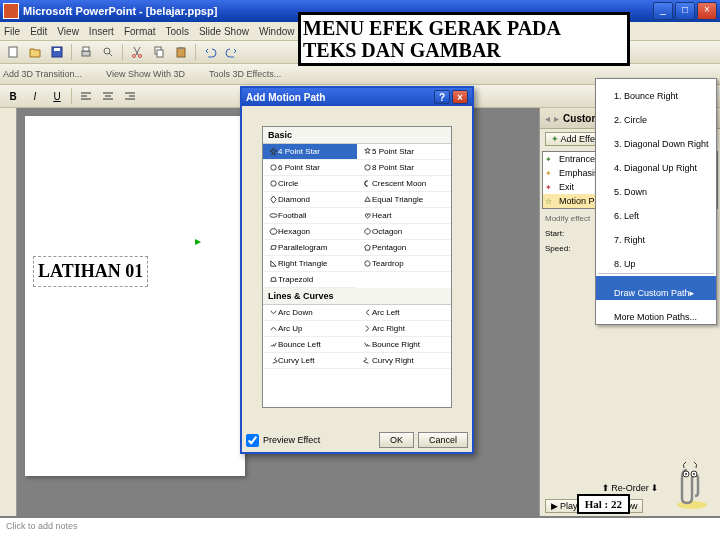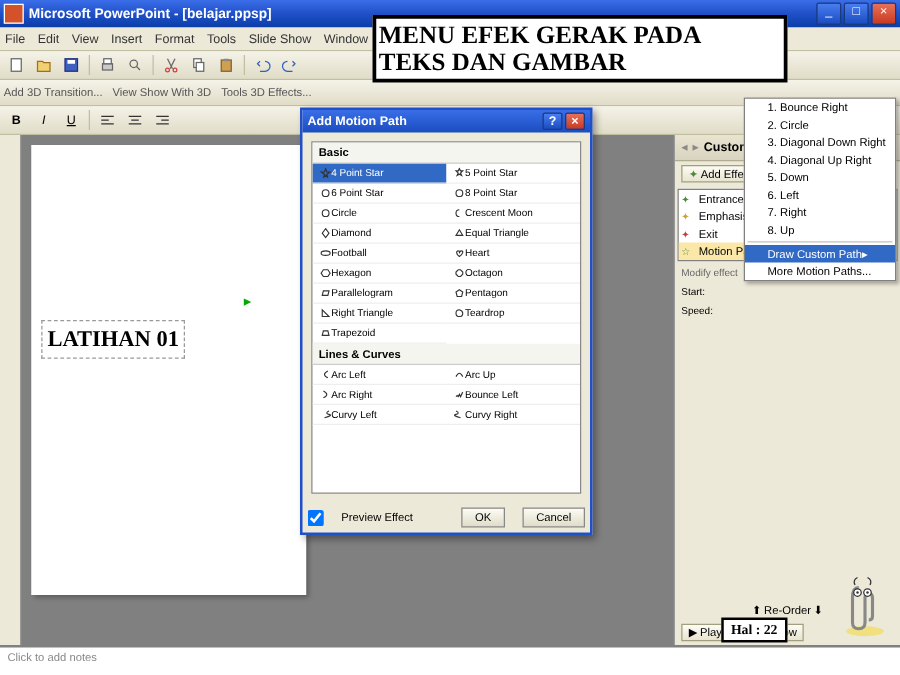--- a/index.html
+++ b/index.html
@@ -8,49 +8,49 @@
 .titlebar .icon{width:14px;height:14px;background:#d4522a;margin-right:4px;border:1px solid #fff}
 .titlebar .title{flex:1;font-weight:bold;font-size:11px}
 .win-btn{width:18px;height:16px;margin-left:2px;background:linear-gradient(#4a7df0,#1a4dc0);border:1px solid #1a3a80;border-radius:2px;color:#fff;text-align:center;line-height:14px;font-size:10px}
 .win-btn.close{background:linear-gradient(#e8705a,#c83a20)}
 .menubar{height:18px;background:#ece9d8;border-bottom:1px solid #c0c0a0;display:flex;align-items:center;padding:0 4px;font-size:10px}
 .menubar span{margin-right:10px;color:#333}
 .toolbar{height:22px;background:linear-gradient(#f5f3e8,#e0dcc8);border-bottom:1px solid #c0c0a0;display:flex;align-items:center;padding:0 3px;gap:2px}
 .tbtn{width:18px;height:18px;border:1px solid transparent;display:flex;align-items:center;justify-content:center}
 .tbtn svg{width:14px;height:14px}
 .tsep{width:1px;height:16px;background:#c0c0a0;margin:0 2px}
-.toolbar2{height:20px;background:linear-gradient(#f5f3e8,#e0dcc8);border-bottom:1px solid #c0c0a0;display:flex;align-items:center;padding:0 3px;font-size:9px;color:#555;gap:8px}
+.toolbar2{height:20px;background:linear-gradient(#f5f3e8,#e0dcc8);border-bottom:1px solid #c0c0a0;display:flex;align-items:center;padding:0 3px;font-size:9px;color:#555;gap:24px}
 .main{display:flex;height:408px;background:#808080}
 .thumbs{width:16px;background:#ece9d8;border-right:1px solid #999}
 .slide-area{flex:1;background:#808080;display:flex;align-items:flex-start;justify-content:flex-start;padding:8px;position:relative}
 .slide{width:200px;height:340px;background:#fff;box-shadow:2px 2px 4px rgba(0,0,0,0.3);padding:10px;position:relative}
 .slide-text{font-family:"Times New Roman",serif;font-size:18px;font-weight:bold;border:1px dashed #999;padding:4px;position:absolute;top:140px;left:8px}
 .green-dot{position:absolute;top:118px;left:170px;color:#0a0;font-size:12px}
 .task-pane{width:180px;background:#ece9d8;border-left:1px solid #999;display:flex;flex-direction:column}
 .tp-header{height:20px;background:linear-gradient(#e8e4d0,#d8d4c0);border-bottom:1px solid #b0ac90;display:flex;align-items:center;padding:0 5px;font-size:10px}
 .tp-header .nav{margin-right:4px;color:#888}
 .tp-row{padding:3px 5px;display:flex;align-items:center;gap:3px;font-size:9px}
 .tp-btn{border:1px solid #a0a080;background:linear-gradient(#fdfcf5,#e8e4d0);padding:1px 5px;display:flex;align-items:center;gap:2px;font-size:9px}
 .effect-menu{background:#fff;border:1px solid #808080;margin:2px;font-size:9px}
 .effect-menu .item{padding:2px 5px 2px 16px;display:flex;align-items:center;position:relative}
 .effect-menu .item.hl{background:#fbe8a8}
 .effect-menu .item .star{position:absolute;left:2px;color:#4a8a3a;font-size:8px}
 .submenu{position:absolute;background:#fff;border:1px solid #808080;box-shadow:2px 2px 3px rgba(0,0,0,0.3);font-size:9px;z-index:50}
-.submenu .item{padding:2px 14px 2px 18px;white-space:nowrap;position:relative}
+.submenu .item{padding:12px 14px 2px 18px;white-space:nowrap;position:relative}
 .submenu .item.hl{background:#316ac5;color:#fff}
 .submenu .sep{height:1px;background:#c0c0c0;margin:2px 2px}
 .dialog{position:absolute;top:86px;left:240px;width:230px;background:#ece9d8;border:2px solid #2050c8;box-shadow:3px 3px 6px rgba(0,0,0,0.4);z-index:40}
 .dialog .dtitle{height:18px;background:linear-gradient(#3a6ee8,#1a4dc0);color:#fff;display:flex;align-items:center;padding:0 4px;font-size:10px;font-weight:bold}
 .dialog .dtitle .spacer{flex:1}
-.dialog .dbody{background:#fff;margin:7px;border:1px solid #888;height:280px;overflow:hidden}
+.dialog .dbody{background:#fff;margin:20px;border:1px solid #888;height:280px;overflow:hidden}
 .dialog .section{font-weight:bold;padding:3px 5px;font-size:9px;border-bottom:1px solid #ccc;background:#f5f5f0}
 .dialog .grid{display:grid;grid-template-columns:1fr 1fr;font-size:8px}
 .dialog .grid .cell{padding:3px 6px;display:flex;align-items:center;gap:0;border-bottom:1px solid #eee}
 .dialog .grid .cell.hl{background:#316ac5;color:#fff}
-.dialog .dfooter{padding:4px;display:flex;align-items:center;gap:14px;font-size:9px}
+.dialog .dfooter{padding:4px;display:flex;align-items:center;gap:4px;font-size:9px}
 .dialog .dfooter .dbtn{border:1px solid #888;background:linear-gradient(#fdfcf5,#e0dcc8);padding:2px 10px}
 .notes-area{height:20px;background:#fff;border-top:2px solid #808080;padding:3px 6px;font-size:9px;color:#888}
 .overlay-title{position:absolute;top:12px;left:298px;width:322px;background:#fff;border:3px solid #000;font-family:"Comic Sans MS",cursive;font-size:20px;font-weight:bold;padding:2px;line-height:1.1;z-index:60}
 .overlay-page{position:absolute;bottom:26px;right:90px;background:#fff;border:2px solid #000;padding:2px 6px;font-family:"Times New Roman",serif;font-size:11px;font-weight:bold;z-index:60}
 .clippy{position:absolute;bottom:30px;right:8px;width:40px;height:50px;z-index:55}
 .icon-shape{width:9px;height:9px;flex-shrink:0}
 input[type=checkbox]{margin:0}
 </style>
 </head>
 <body>
@@ -382,20 +382,26 @@
             <svg class="icon-shape" viewBox="0 0 10 10">
               <path d="M3 3h4l1 4H2z" fill="none" stroke="#333"></path>
             </svg>
             <span>Trapezoid</span>
           </div>
       </div>
       <div class="section">Lines &amp; Curves</div>
       <div class="grid">
         <div class="cell">
             <svg class="icon-shape" viewBox="0 0 10 10">
+              <path d="M2 3q3 6 6 0" fill="none" stroke="#333"></path>
+            </svg>
+            <span>Arc Down</span>
+          </div>
+        <div class="cell">
+            <svg class="icon-shape" viewBox="0 0 10 10">
               <path d="M7 2q-6 3 0 6" fill="none" stroke="#333"></path>
             </svg>
             <span>Arc Left</span>
           </div>
         <div class="cell">
             <svg class="icon-shape" viewBox="0 0 10 10">
               <path d="M2 7q3-6 6 0" fill="none" stroke="#333"></path>
             </svg>
             <span>Arc Up</span>
           </div>
@@ -403,20 +409,26 @@
             <svg class="icon-shape" viewBox="0 0 10 10">
               <path d="M3 2q6 3 0 6" fill="none" stroke="#333"></path>
             </svg>
             <span>Arc Right</span>
           </div>
         <div class="cell">
             <svg class="icon-shape" viewBox="0 0 10 10">
               <path d="M8 3l-2 4-1-2-1 2-1-1-1 1" fill="none" stroke="#333"></path>
             </svg>
             <span>Bounce Left</span>
+          </div>
+        <div class="cell">
+            <svg class="icon-shape" viewBox="0 0 10 10">
+              <path d="M2 3l2 4 1-2 1 2 1-1 1 1" fill="none" stroke="#333"></path>
+            </svg>
+            <span>Bounce Right</span>
           </div>
         <div class="cell">
             <svg class="icon-shape" viewBox="0 0 10 10">
               <path d="M8 2q-4 2 0 3t-4 3" fill="none" stroke="#333"></path>
             </svg>
             <span>Curvy Left</span>
           </div>
         <div class="cell">
             <svg class="icon-shape" viewBox="0 0 10 10">
               <path d="M2 2q4 2 0 3t4 3" fill="none" stroke="#333"></path>

